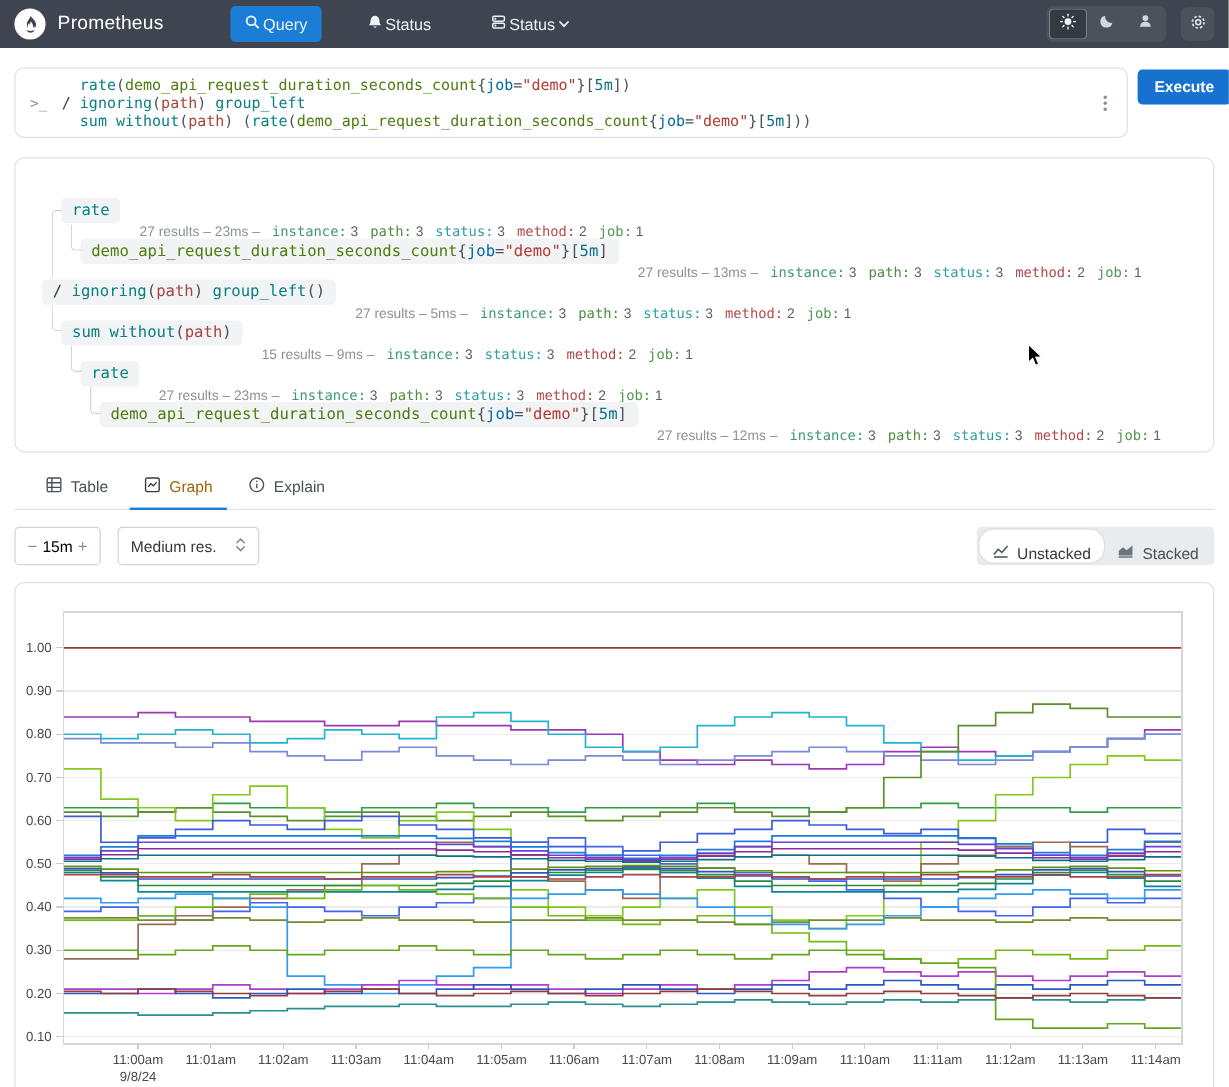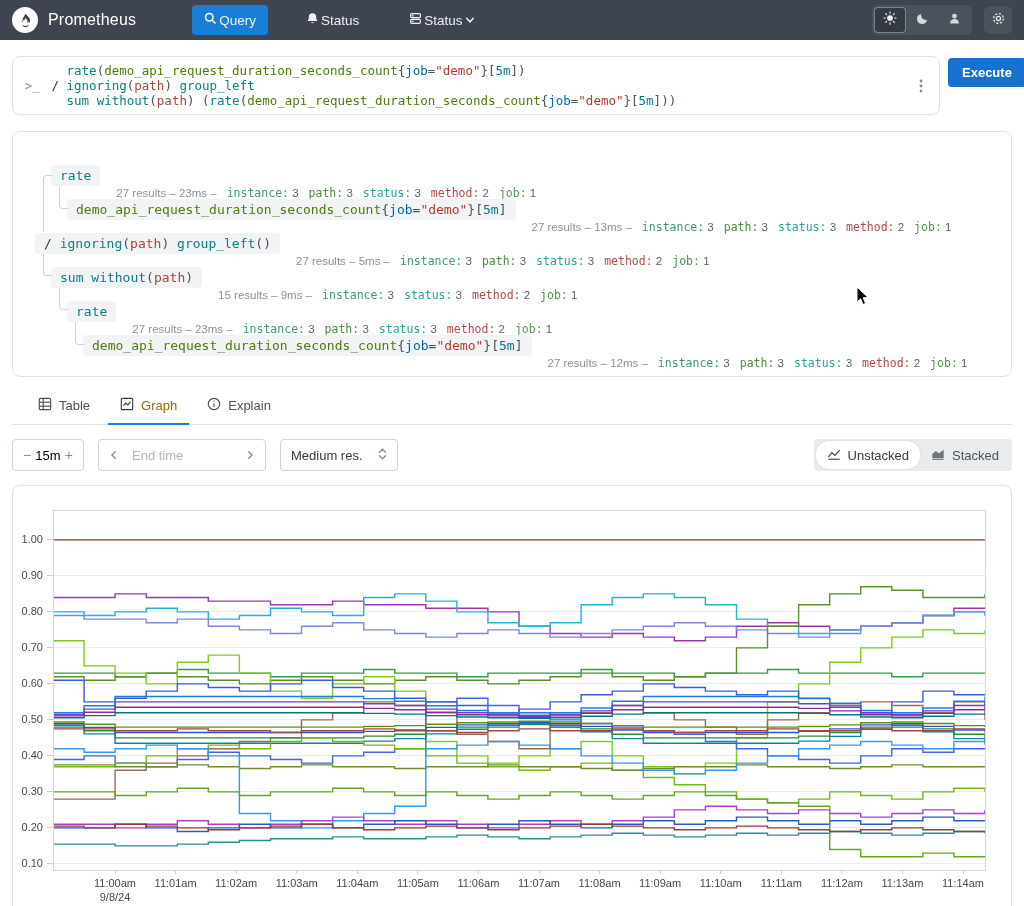--- a/index.html
+++ b/index.html
@@ -77,21 +77,21 @@
   .sym-btn { color:#868e96; font-size:14px; cursor:pointer; background:none; border:none;
     padding:0 1px; font-family:"Liberation Sans", sans-serif; }
   .range-val { font-size:13px; color:#000000; }
   .endtime-box { width:168px; justify-content:space-between; padding:0 10px; }
   .endtime-input { border:none; outline:none; width:100px; font-size:13px; color:#343a40;
     font-family:"Liberation Sans", sans-serif; }
   .endtime-input::placeholder { color:#b0b7bf; }
   .res-box { width:118px; justify-content:space-between; padding:0 10px; cursor:pointer; }
   .toggle-group { margin-left:auto; background:#e9ecef; border-radius:4px; padding:2px;
     display:flex; height:32px; }
-  .toggle { display:flex; align-items:center; gap:7px; padding:0 11px; font-size:13px;
+  .toggle { display:flex; align-items:flex-end; gap:7px; padding:0 11px; font-size:13px;
     color:#495057; border-radius:12px; cursor:pointer; }
   .toggle.active { background:#fff; color:#343a40; box-shadow:0 0 1px rgba(0,0,0,.35); }
 
   
   .chart-panel { margin-top:14px; height:438px; border:1px solid #dee2e6; border-radius:8px;
     overflow:hidden; background:#fff; }
   .axis-text { font-family:"Liberation Sans", sans-serif; font-size:11px; fill:#46494d; }
 
   .cursor-overlay { position:absolute; left:856px; top:287px; width:14px; height:20px;
     pointer-events:none; }
@@ -269,33 +269,20 @@
       </span>
       <span>Explain</span>
     </div>
   </div>
 
   <div class="controls">
     <div class="ctl-box range-box">
       <button class="sym-btn">−</button>
       <span class="range-val">15m</span>
       <button class="sym-btn">+</button>
-    </div>
-    <div class="ctl-box endtime-box">
-      <span>
-        <svg width="10" height="10" viewBox="0 0 12 12" fill="none" stroke="#868e96" stroke-width="1.6" stroke-linecap="round">
-            <polyline points="7.5,2 3.5,6 7.5,10"></polyline>
-          </svg>
-      </span>
-      <input class="endtime-input" placeholder="End time" style="">
-      <span>
-        <svg width="10" height="10" viewBox="0 0 12 12" fill="none" stroke="#868e96" stroke-width="1.6" stroke-linecap="round">
-            <polyline points="4.5,2 8.5,6 4.5,10"></polyline>
-          </svg>
-      </span>
     </div>
     <div class="ctl-box res-box">
       <span>Medium res.</span>
       <span>
         <svg width="9" height="14" viewBox="0 0 10 16" fill="none" stroke="#868e96" stroke-width="1.5" stroke-linecap="round">
             <polyline points="1.5,6 5,2.5 8.5,6"></polyline>
             <polyline points="1.5,10 5,13.5 8.5,10"></polyline>
           </svg>
       </span>
     </div>

